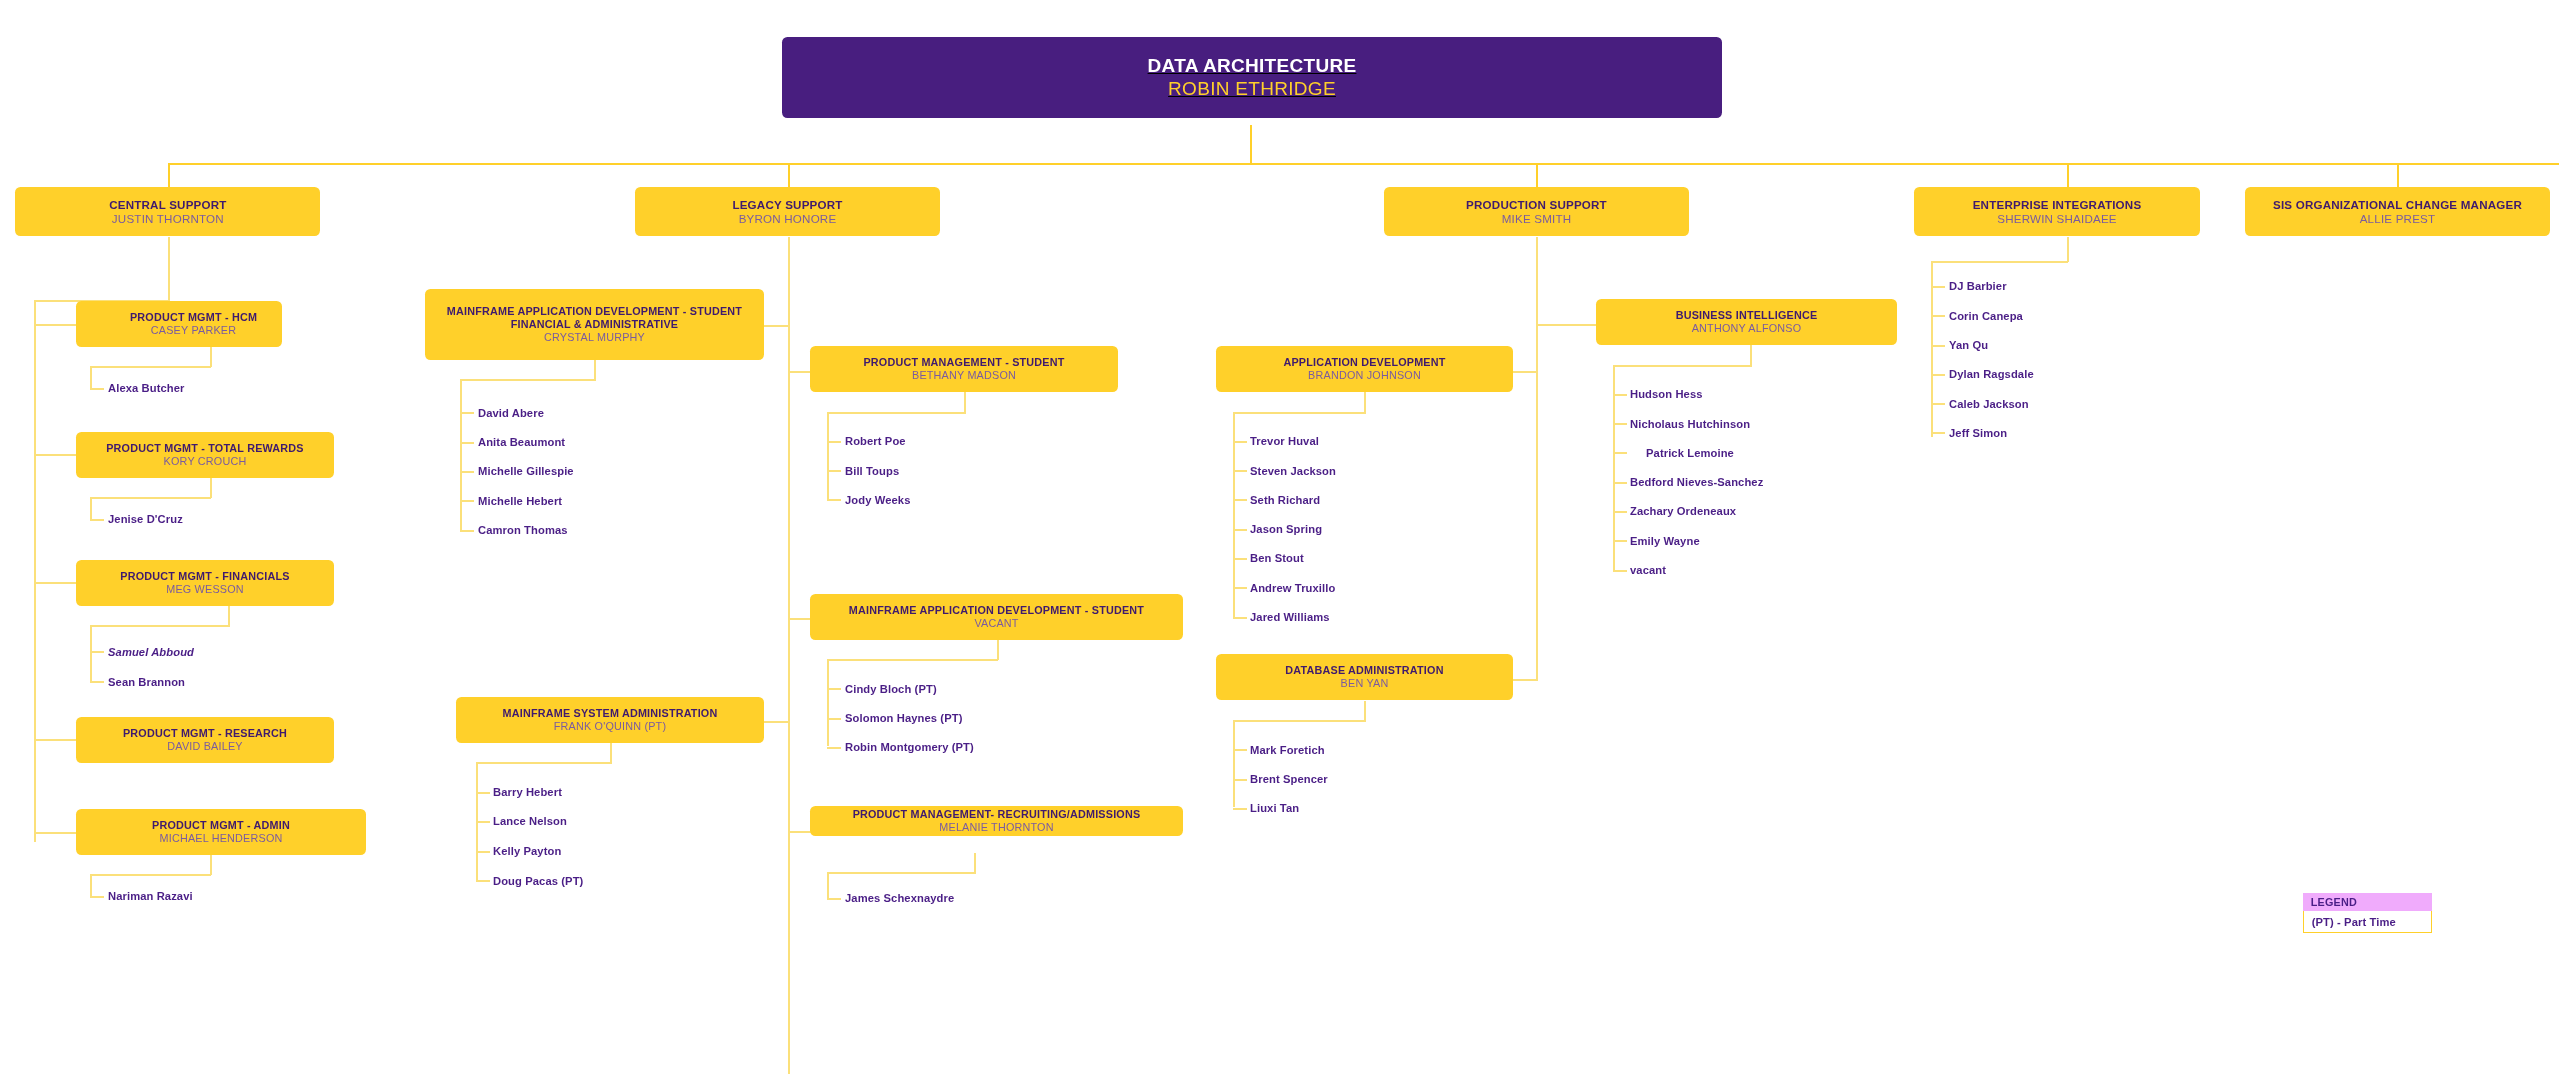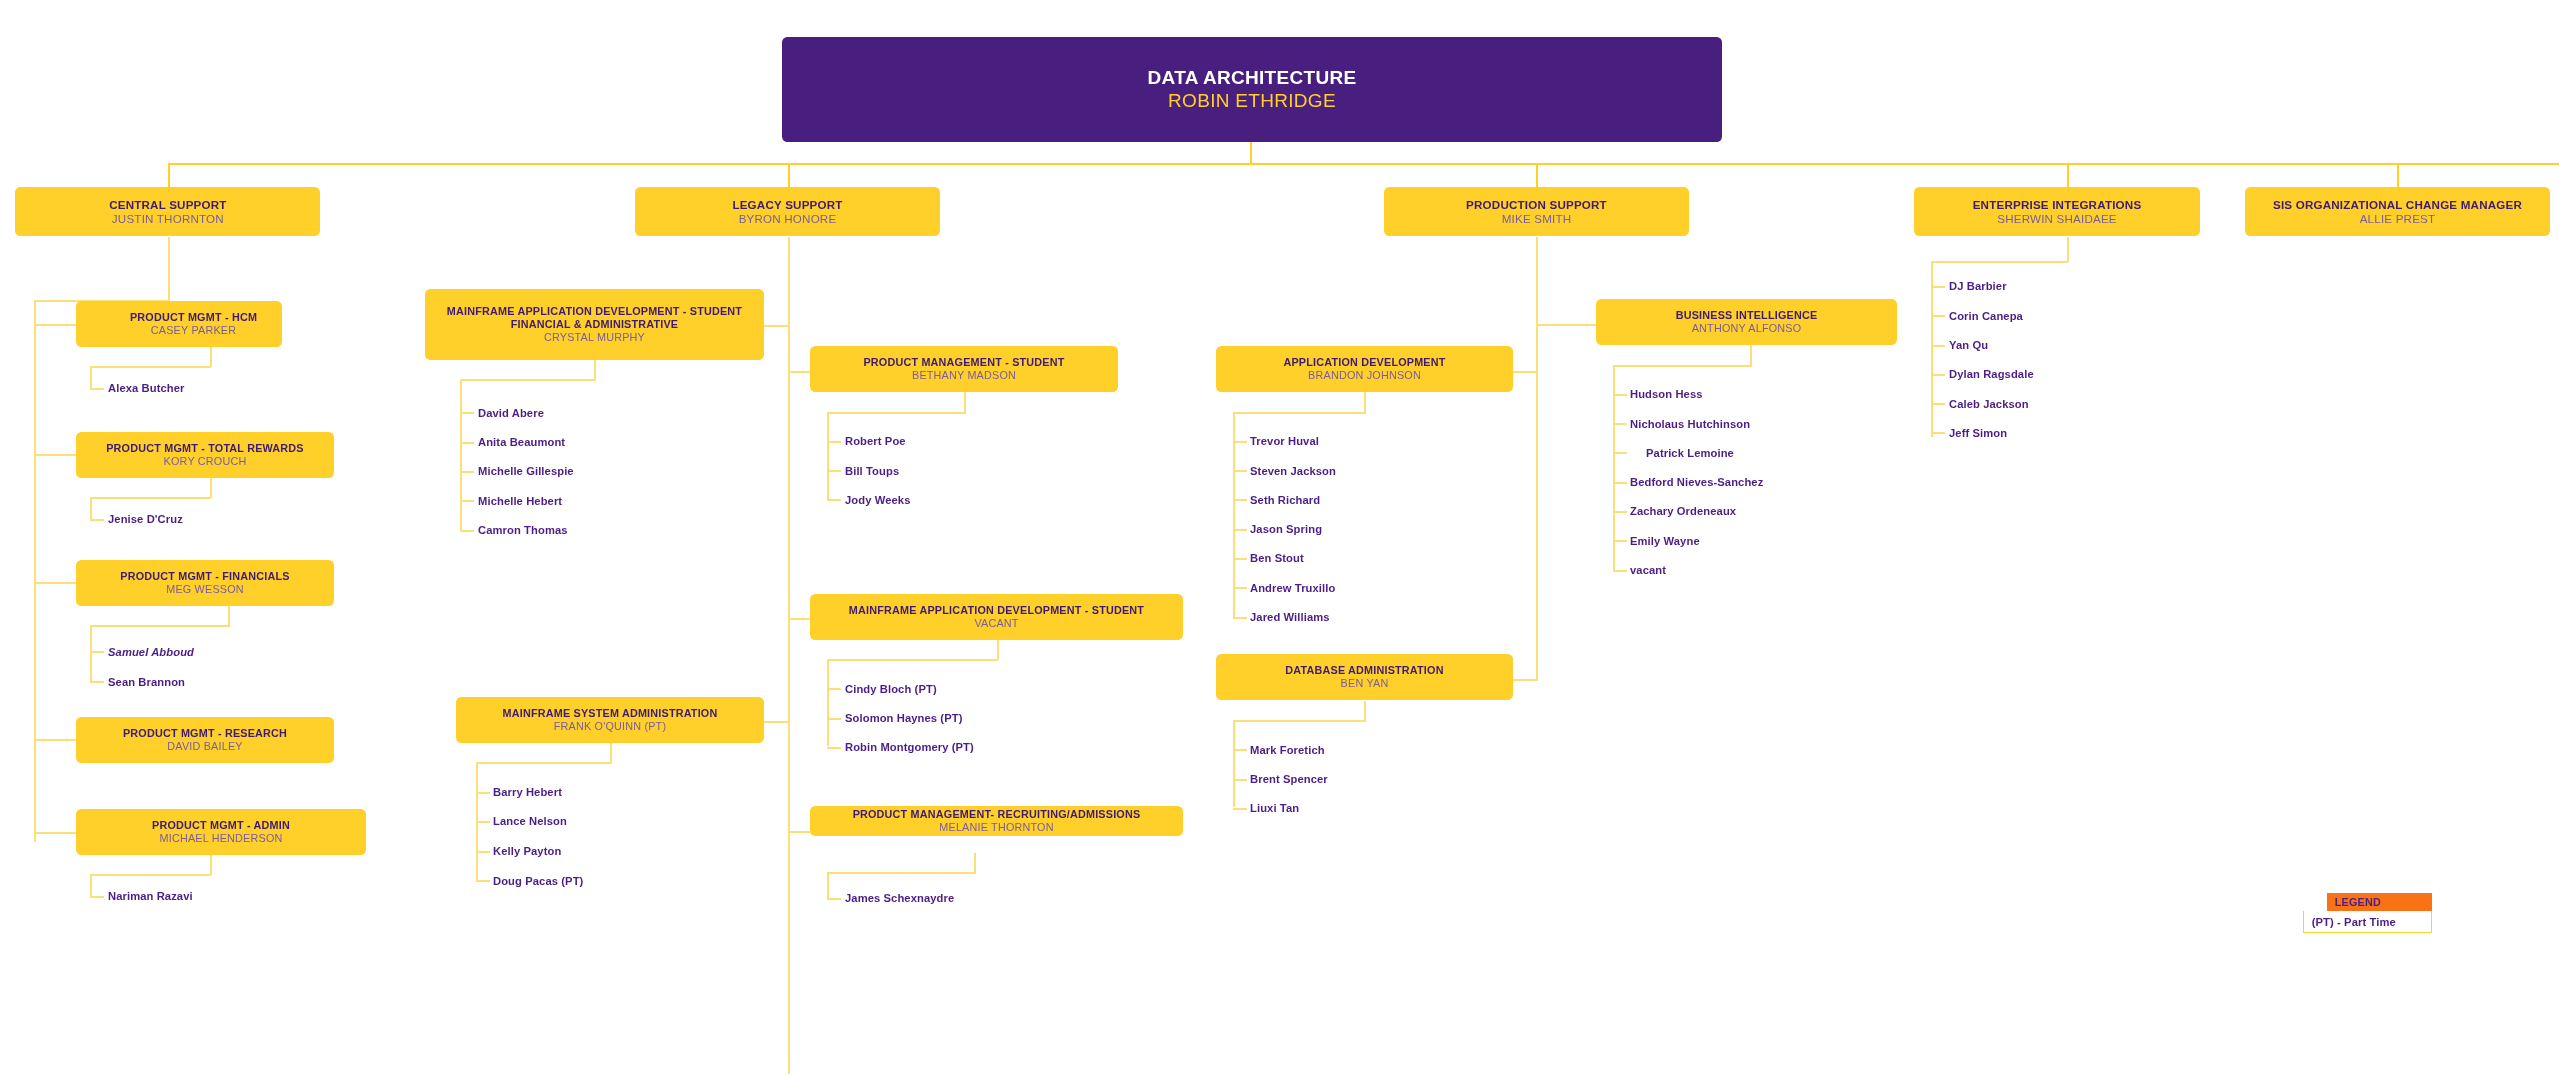--- a/index.html
+++ b/index.html
@@ -99,28 +99,27 @@
     letter-spacing: 0.1px;
     white-space: nowrap;
     line-height: 1;
   }
 
   
   .legend {
     position: absolute;
   }
   .legend-head {
-    background: #f97316;
+    background: #f0abfc;
     color: #4A1E86;
     font-weight: bold;
     font-size: 10.8px;
     letter-spacing: 0.2px;
     padding: 3.1px 7.7px;
     box-sizing: border-box;
-    margin-left: 24px;
   }
   .legend-body {
     background: #ffffff;
     border: 0.8px solid #FFD02A;
     border-top: none;
     color: #4A1E86;
     font-weight: bold;
     font-size: 11.2px;
     letter-spacing: 0.1px;
     padding: 4.6px 7.7px;
@@ -133,21 +132,21 @@
 <div id="canvas">
 
   <div class="ln v" style="left:1250px; top:125px; height:39px;"></div>
   <div class="ln h" style="left:168px; top:163px; width:2391px;"></div>
   <div class="ln v" style="left:168px; top:163px; height:25px;"></div>
   <div class="ln v" style="left:788px; top:163px; height:25px;"></div>
   <div class="ln v" style="left:1536px; top:163px; height:25px;"></div>
   <div class="ln v" style="left:2067px; top:163px; height:25px;"></div>
   <div class="ln v" style="left:2397px; top:163px; height:25px;"></div>
 
-  <div class="node-root" style="left:782px; top:37px; width:940px; height:105px;">
+  <div class="node-root" style="left:782px; top:37px; width:940px; height:81px;text-decoration:underline;">
     <div class="title">DATA ARCHITECTURE</div>
     <div class="sub">ROBIN ETHRIDGE</div>
   </div>
 
   <div class="node t1" style="left:15.4px; top:187px; width:305px; height:49px;">
     <div class="title">CENTRAL SUPPORT</div>
     <div class="sub">JUSTIN THORNTON</div>
   </div>
 
   <div class="node t1" style="left:635px; top:187px; width:305px; height:49px;">

